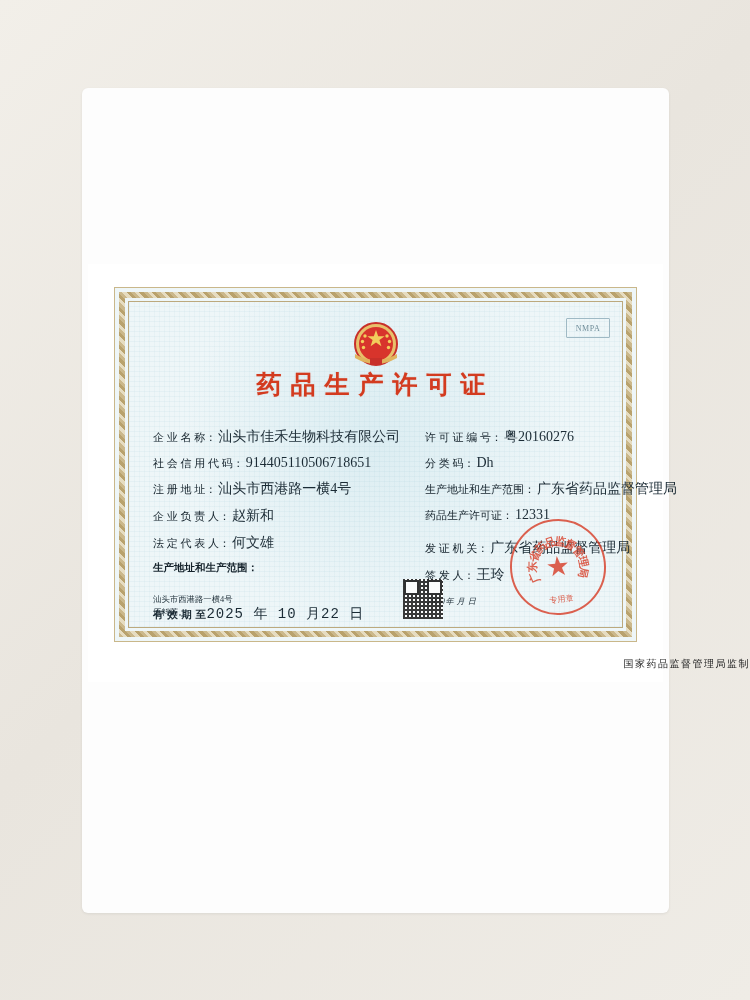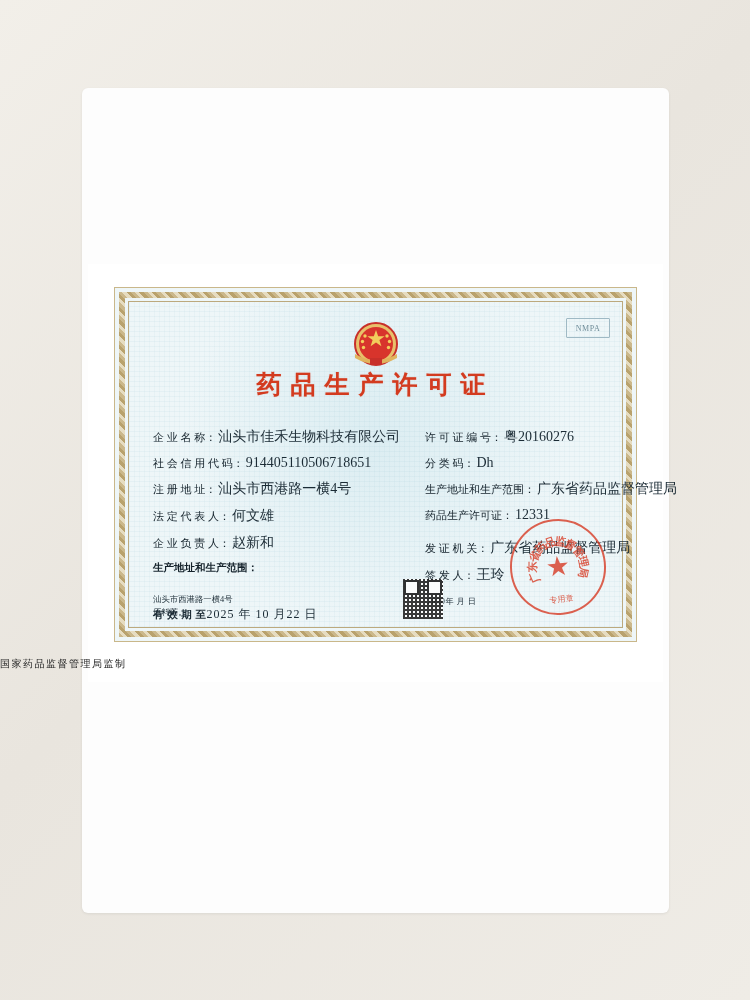--- a/index.html
+++ b/index.html
@@ -162,30 +162,32 @@
   .valid-row {
     position: absolute;
     left: 0;
     bottom: -2px;
     font-size: 10.5px;
     font-weight: bold;
     letter-spacing: 0.5px;
   }
   .valid-row .vdate {
     font-weight: normal;
-    font-size: 12px;
+    font-size: 14px;
     letter-spacing: 1px;
+    font-family: Liberation Mono, monospace;
   }
 
   .sign-date {
     font-size: 8.2px;
     letter-spacing: 0.5px;
     color: #22323c;
     margin-top: 12px;
     padding-left: 2px;
+    font-style: italic;
   }
 
   
   .seal {
     position: absolute;
     right: 30px;
     bottom: 26px;
     width: 92px;
     height: 92px;
     border: 2.2px solid #d8402a;
@@ -246,21 +248,21 @@
     border: 2.5px solid #111;
     background: #fff;
   }
   .qr::before { left: 1px; top: 1px; }
   .qr::after  { right: 1px; top: 1px; }
 
   .footer-line {
     position: absolute;
     left: 0; right: 0;
     top: 657px;
-    text-align: left;
+    text-align: right;
     font-family: "Liberation Serif", serif;
     font-size: 10px;
     letter-spacing: 1.5px;
     color: #242424;
   }
 </style>
 </head>
 <body>
 
 <div class="paper-bg"></div>
@@ -302,26 +304,26 @@
       </div>
       <div class="frow">
         <span class="flabel">社 会 信 用 代 码：</span>
         <span class="fvalue">914405110506718651</span>
       </div>
       <div class="frow">
         <span class="flabel">注 册 地 址：</span>
         <span class="fvalue">汕头市西港路一横4号</span>
       </div>
       <div class="frow">
+        <span class="flabel">企 业 负 责 人：</span>
+        <span class="fvalue">赵新和</span>
+      </div>
+      <div class="frow">
         <span class="flabel">法 定 代 表 人：</span>
         <span class="fvalue">何文雄</span>
-      </div>
-      <div class="frow">
-        <span class="flabel">企 业 负 责 人：</span>
-        <span class="fvalue">赵新和</span>
       </div>
 
       <div class="scope-head">生产地址和生产范围：</div>
       <div class="scope-body">汕头市西港路一横4号</div>
       <div class="scope-body">原料药。</div>
     </div>
 
     <div class="col-right">
       <div class="frow">
         <span class="flabel">许 可 证 编 号：</span>

